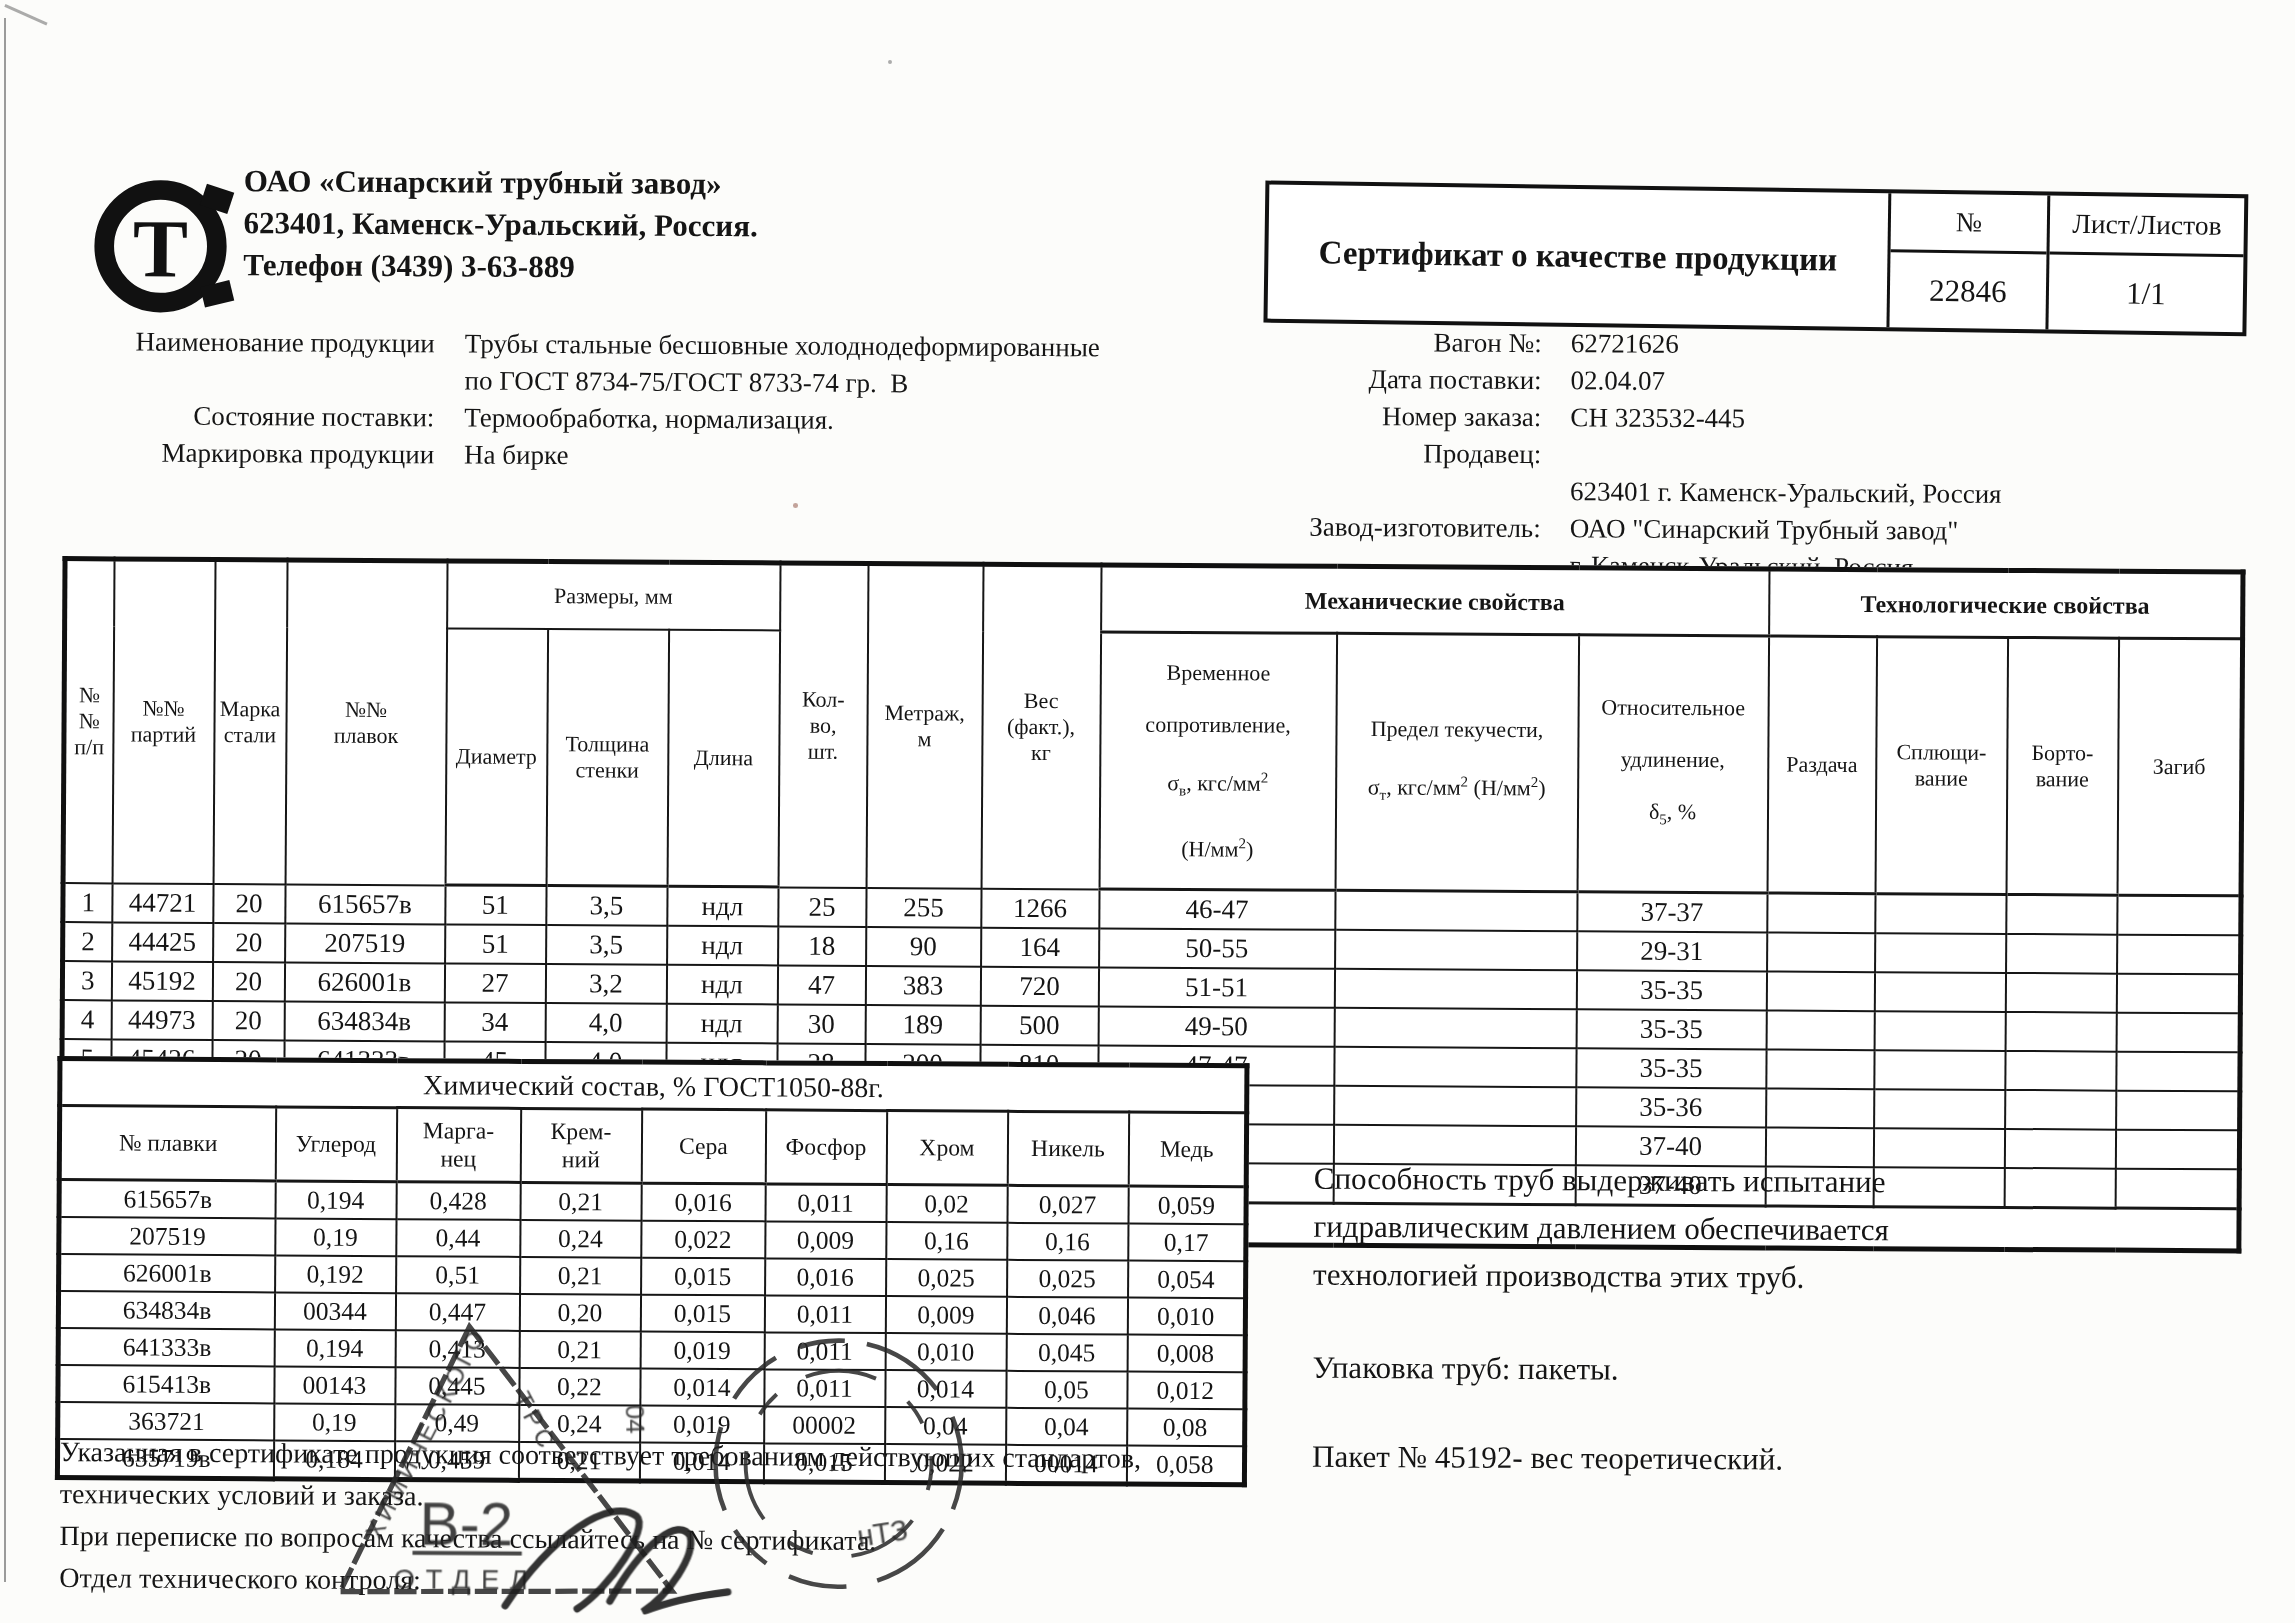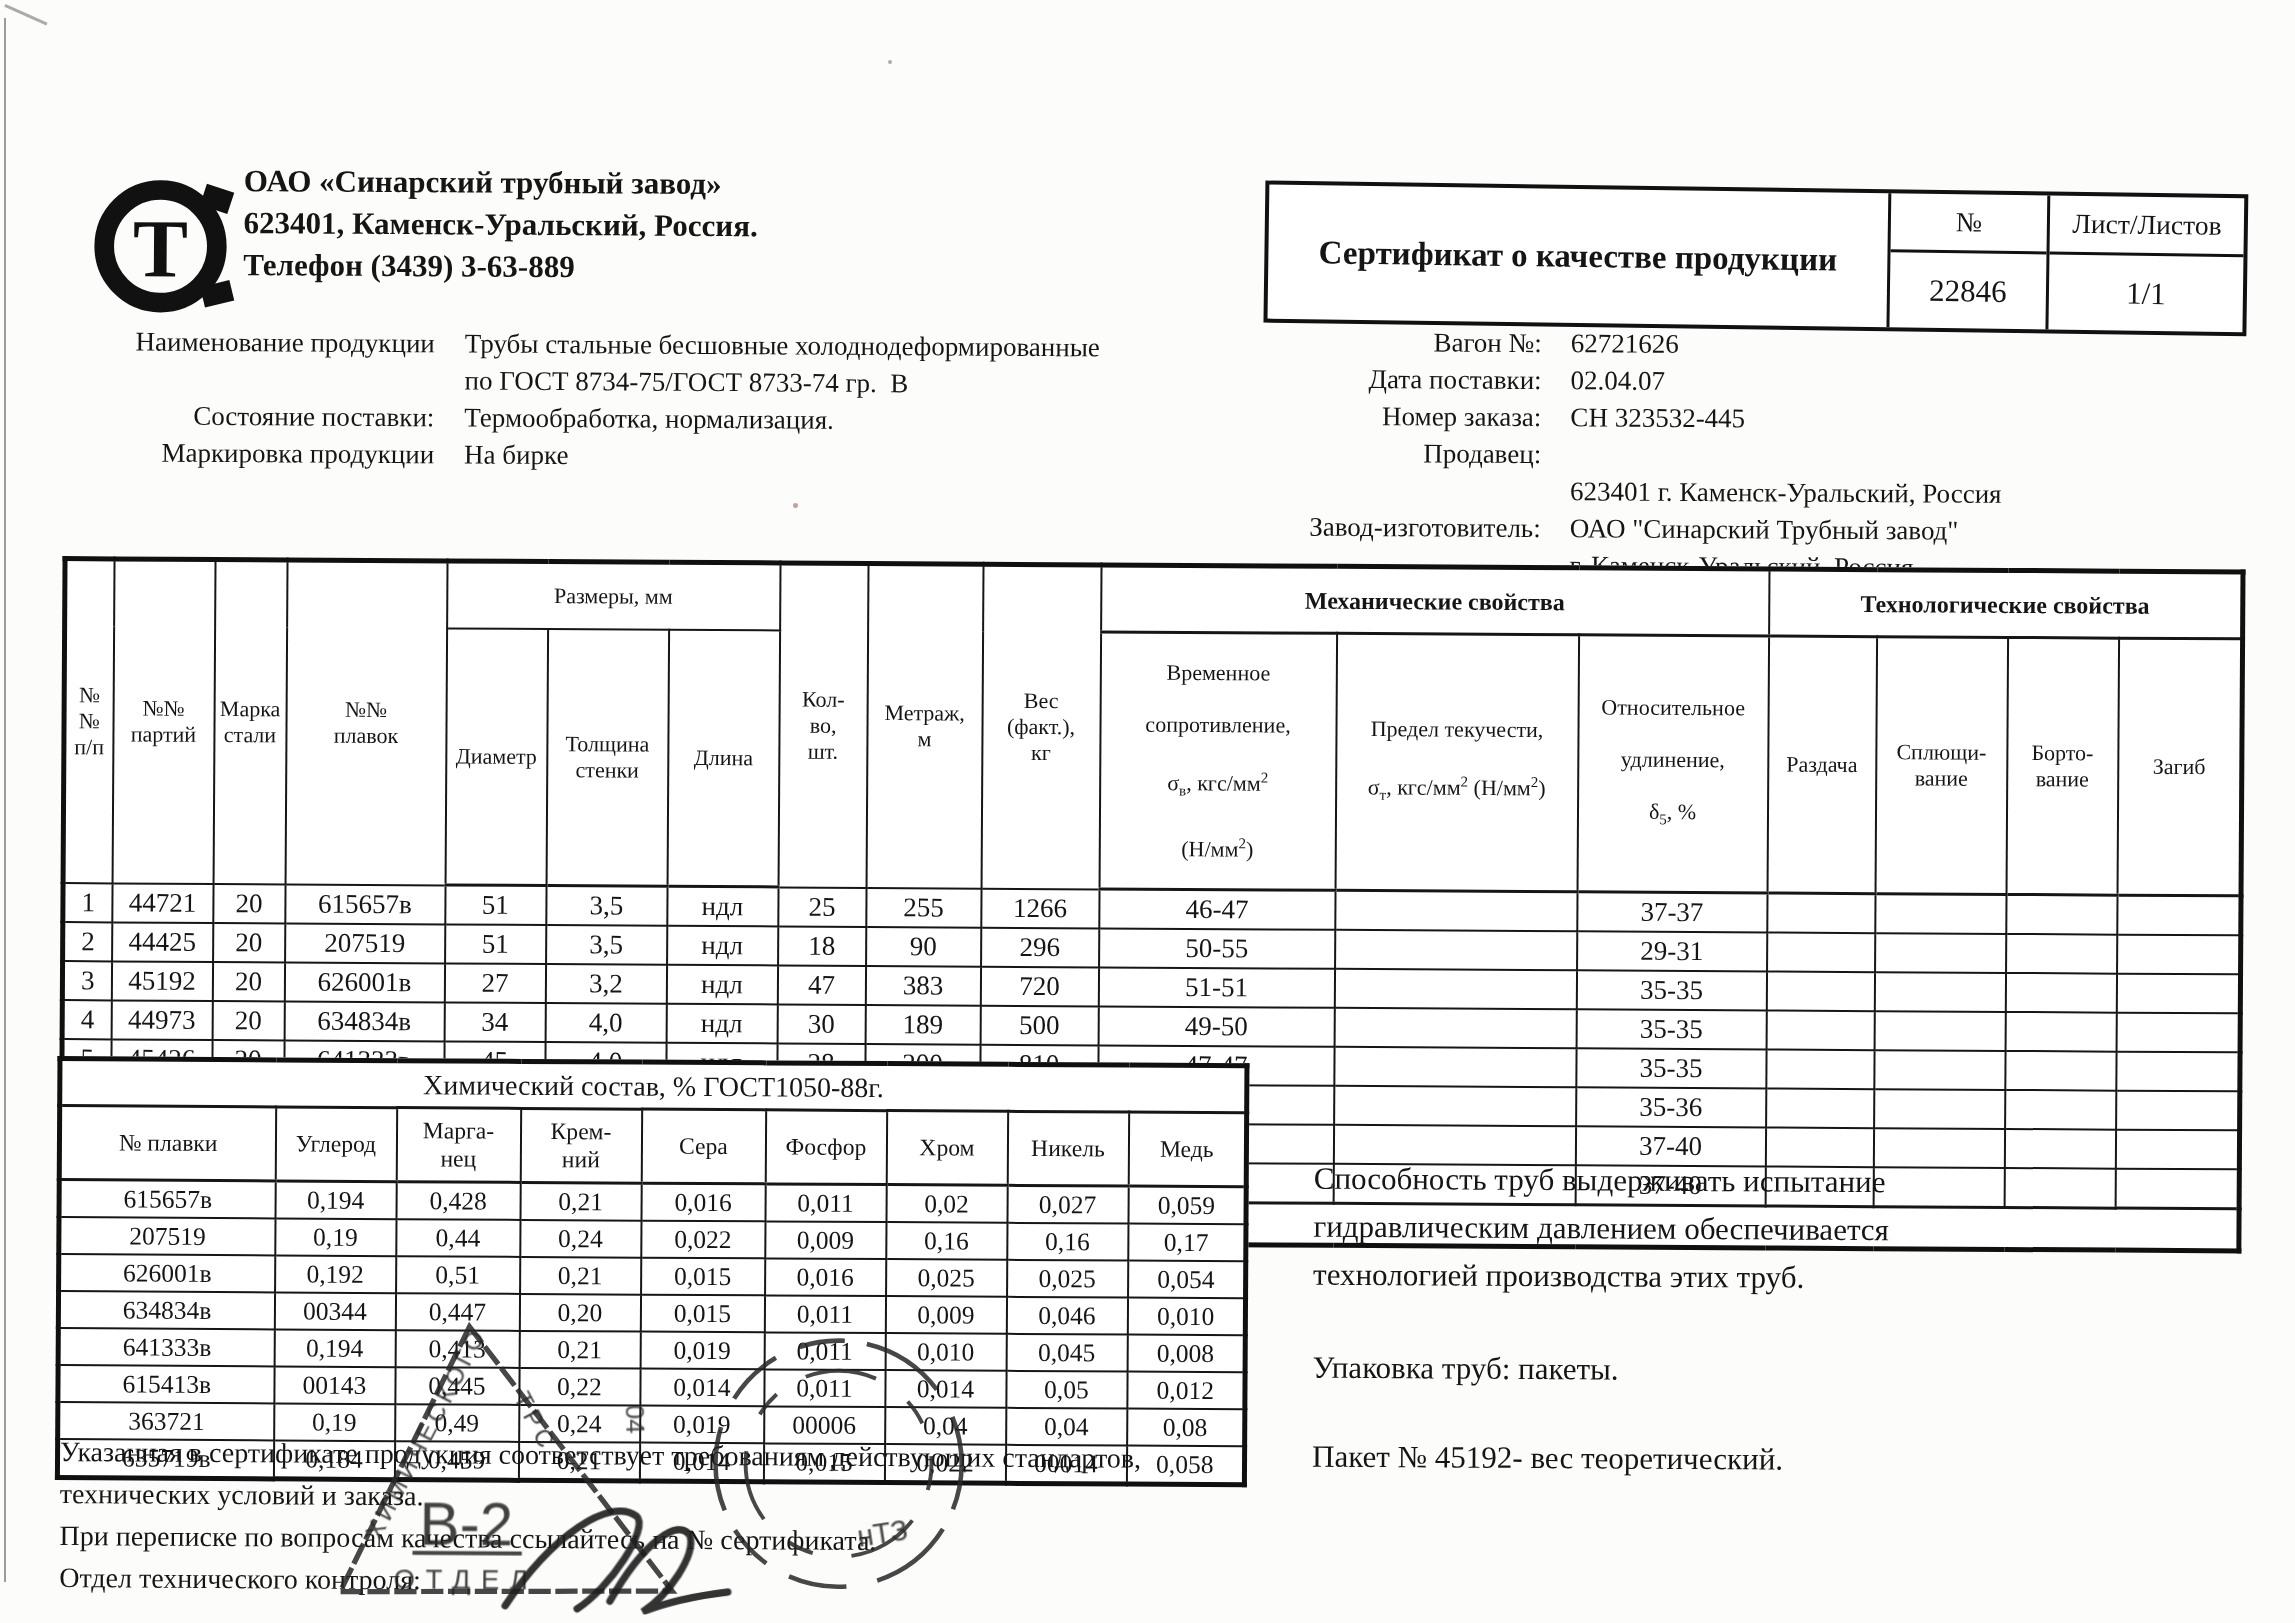--- a/index.html
+++ b/index.html
@@ -250,21 +250,21 @@
           <tr>
             <td>2</td>
             <td>44425</td>
             <td>20</td>
             <td>207519</td>
             <td>51</td>
             <td>3,5</td>
             <td>ндл</td>
             <td>18</td>
             <td>90</td>
-            <td>296</td>
+            <td>164</td>
             <td>50-55</td>
             <td></td>
             <td>29-31</td>
             <td></td>
             <td></td>
             <td></td>
             <td></td>
           </tr>
           <tr>
             <td>3</td>
@@ -488,21 +488,21 @@
             <td>0,014</td>
             <td>0,05</td>
             <td>0,012</td>
           </tr>
           <tr>
             <td>363721</td>
             <td>0,19</td>
             <td>0,49</td>
             <td>0,24</td>
             <td>0,019</td>
-            <td>00006</td>
+            <td>00002</td>
             <td>0,04</td>
             <td>0,04</td>
             <td>0,08</td>
           </tr>
           <tr>
             <td>635719в</td>
             <td>0,184</td>
             <td>0,459</td>
             <td>0,21</td>
             <td>0,014</td>

